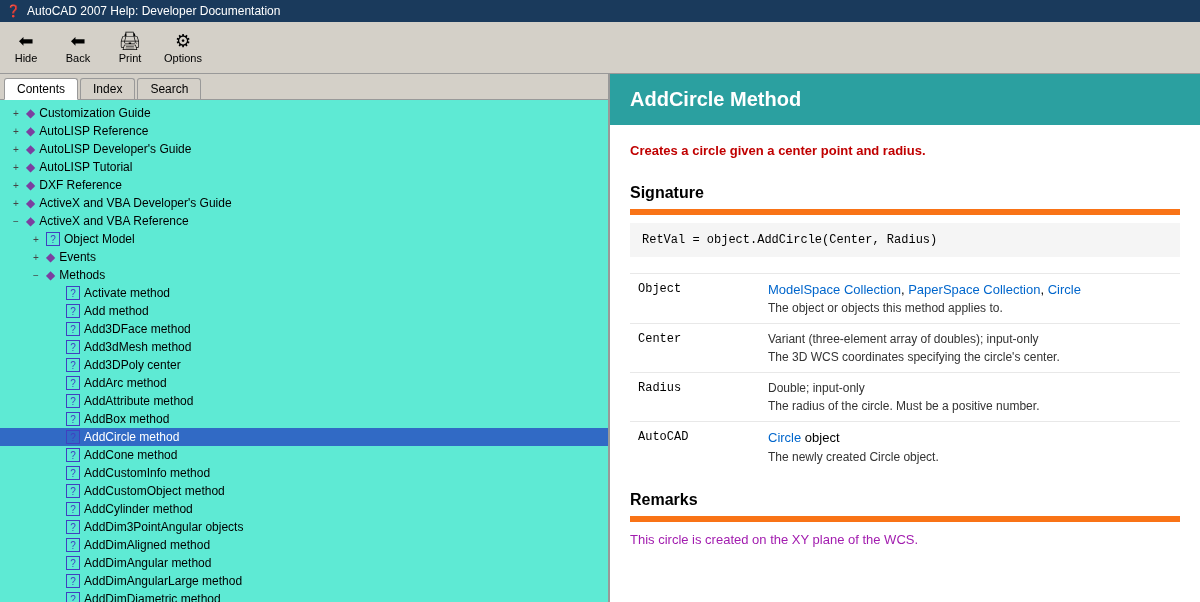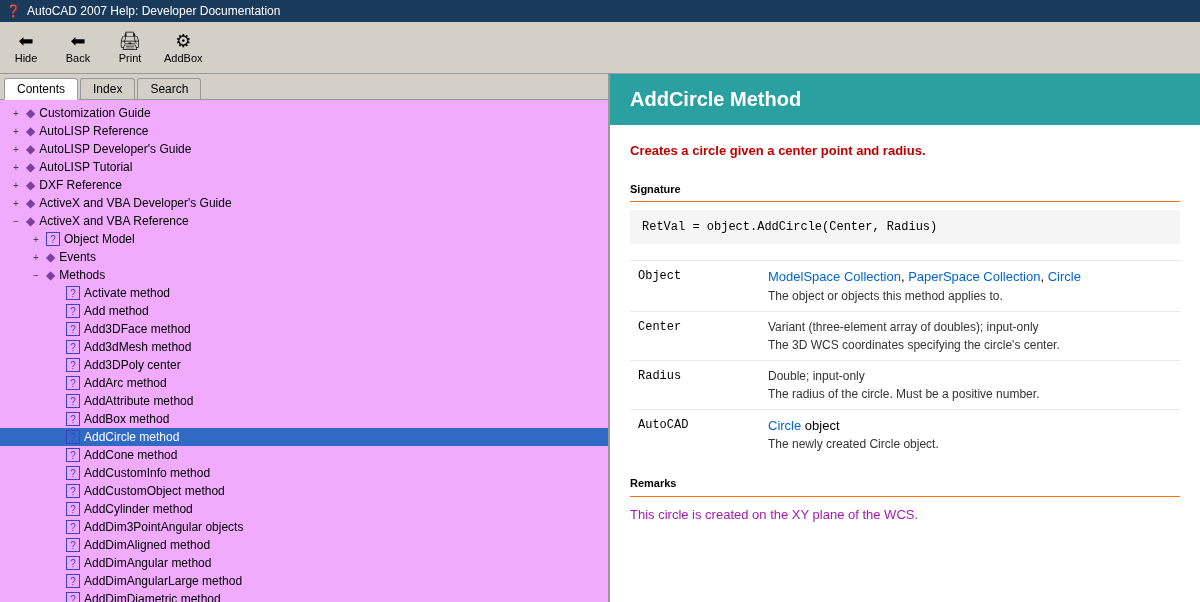--- a/index.html
+++ b/index.html
@@ -49,21 +49,21 @@
       overflow: hidden;
     }
 
     
     #left-panel {
       width: 610px;
       min-width: 610px;
       border-right: 2px solid #999;
       display: flex;
       flex-direction: column;
-      background: #f0abfc;
+      background: #5eead4;
     }
 
     
     #tabs {
       display: flex;
       background: #d4d0c8;
       border-bottom: 1px solid #999;
       padding-top: 4px;
       padding-left: 4px;
     }
@@ -138,25 +138,25 @@
     }
 
     .summary-text {
       color: #c00000;
       font-weight: bold;
       font-size: 13px;
       margin-bottom: 20px;
     }
 
     .section-heading {
-      font-size: 11px;
+      font-size: 16px;
       font-weight: bold;
       margin-bottom: 8px;
       color: #000;
-      border-bottom: 1px solid #f97316;
+      border-bottom: 6px solid #f97316;
       padding-bottom: 4px;
     }
 
     .code-block {
       font-family: 'Courier New', Courier, monospace;
       font-size: 12px;
       background: #f5f5f5;
       padding: 8px 12px;
       margin-bottom: 16px;
       border: none;
@@ -217,21 +217,21 @@
   <div class="toolbar-btn">
     <span class="btn-icon">⬅</span>
     <span>Back</span>
   </div>
   <div class="toolbar-btn">
     <span class="btn-icon">🖨</span>
     <span>Print</span>
   </div>
   <div class="toolbar-btn">
     <span class="btn-icon">⚙</span>
-    <span>AddBox</span>
+    <span>Options</span>
   </div>
 </div>
 
 <div id="main">
 
   <div id="left-panel">
 
     <div id="tabs">
       <div class="tab active">Contents</div>
       <div class="tab">Index</div>

